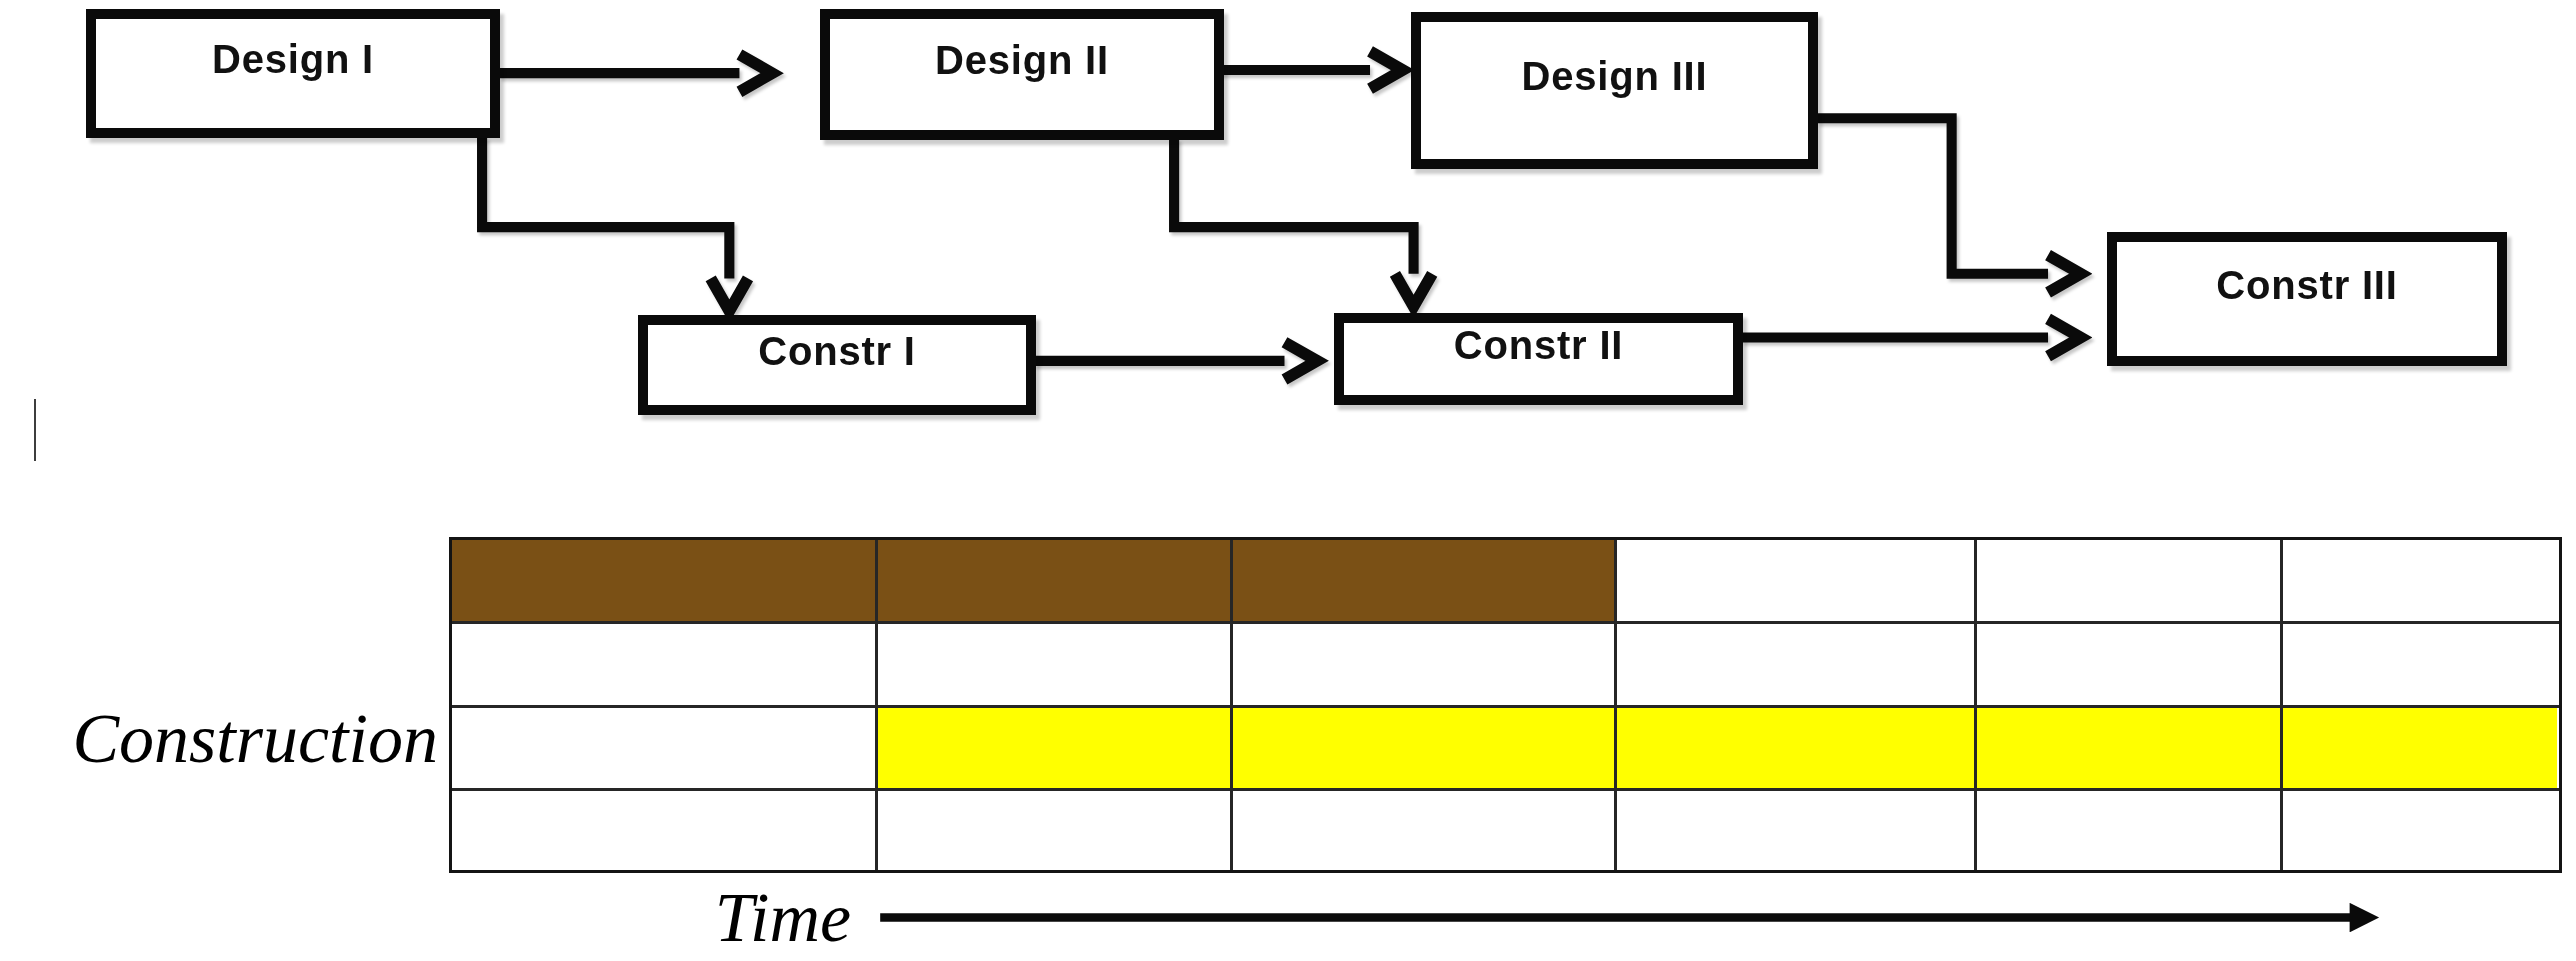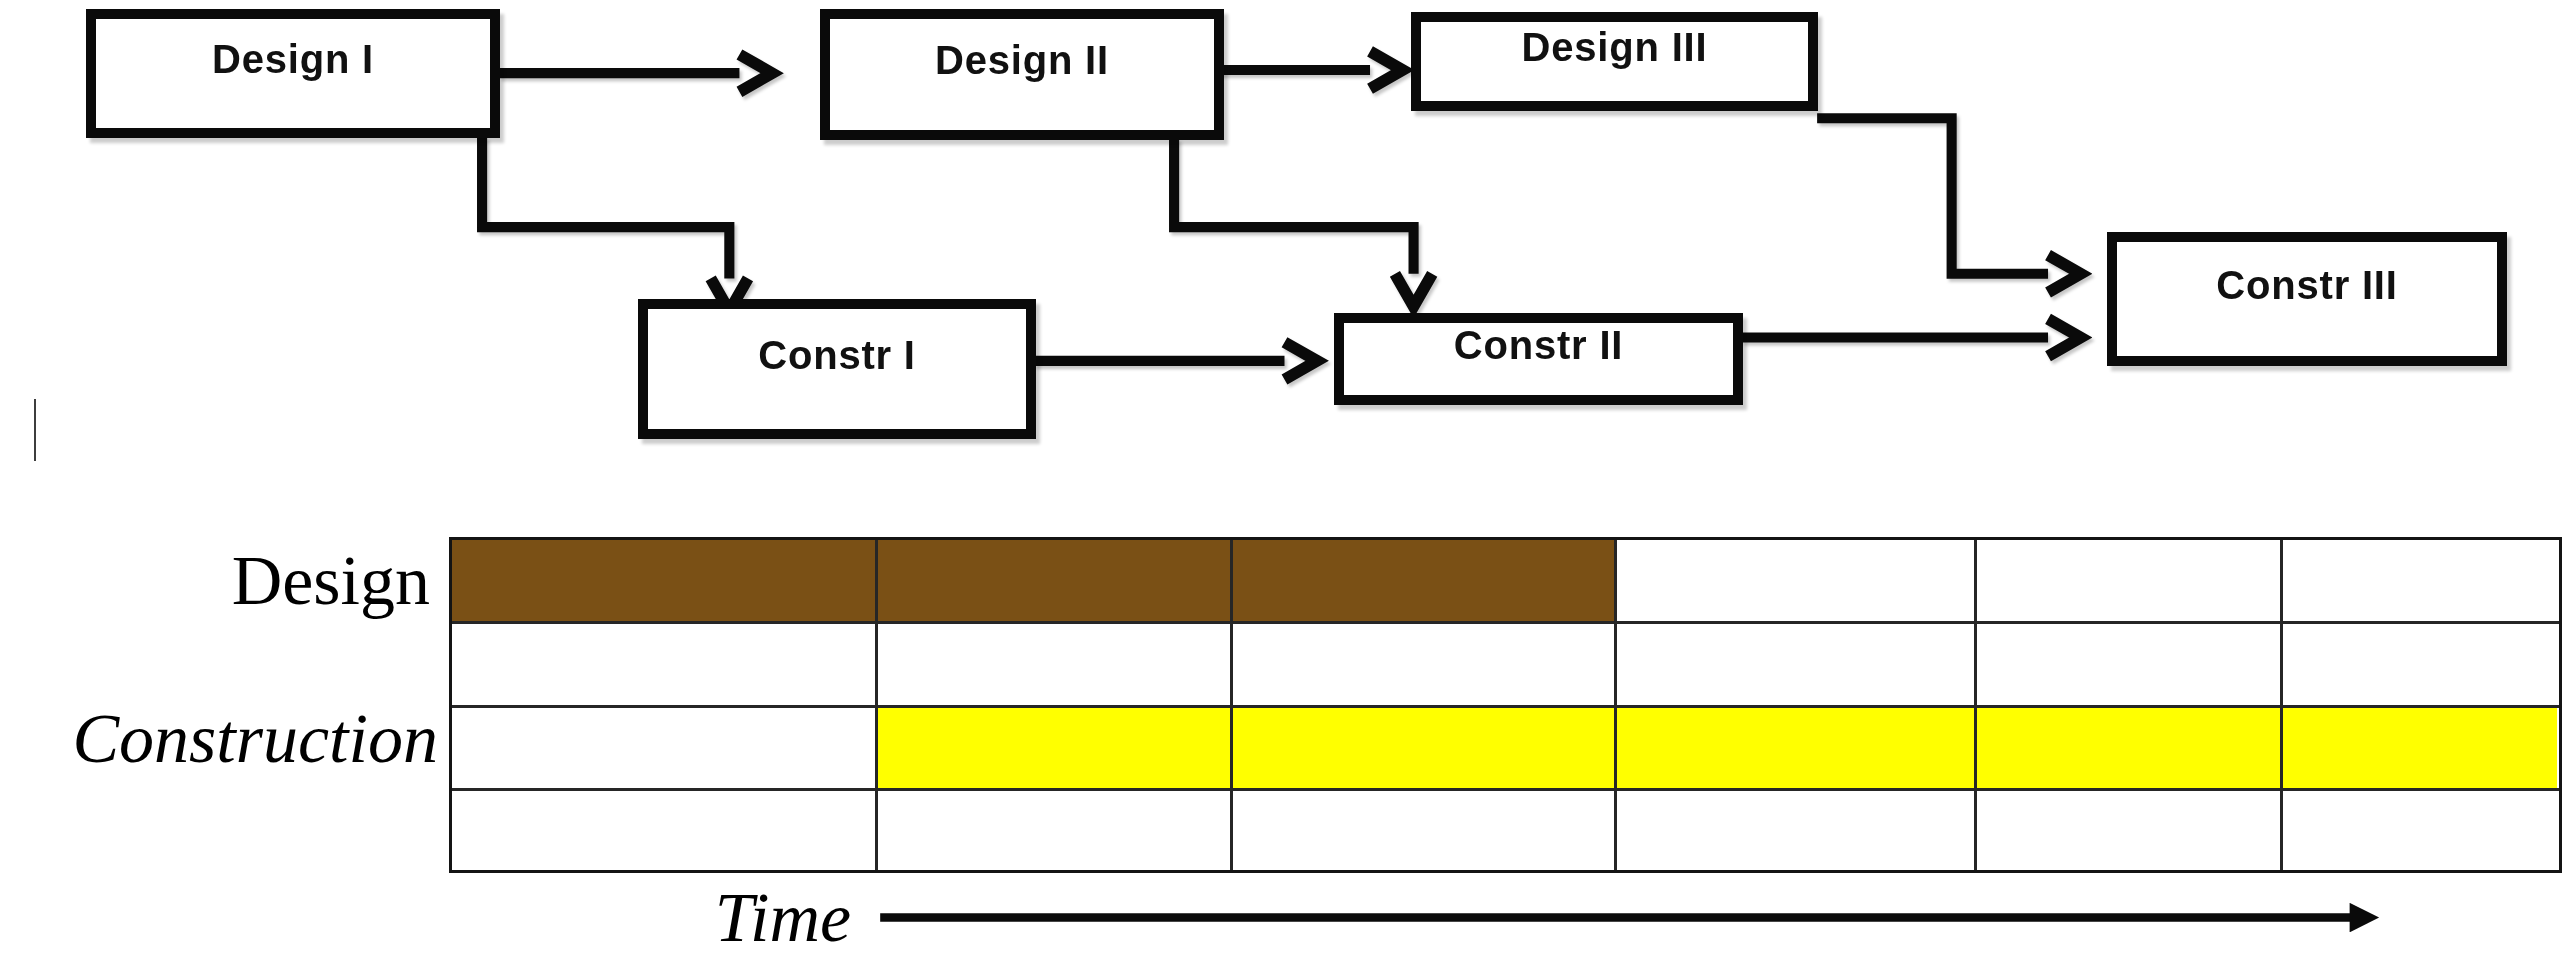--- a/index.html
+++ b/index.html
@@ -108,24 +108,24 @@
 
     <path class="time-axis-line" d="M1132,1180 H3025" marker-end="url(#tri)"></path>
   </svg>
 
   <div class="fbox" style="left:86px;top:9.3px;width:414px;height:129px;">
     <span>Design I</span>
   </div>
   <div class="fbox" style="left:778px;top:9.3px;width:404px;height:131px;margin-left:42px;">
     <span>Design II</span>
   </div>
-  <div class="fbox" style="left:1411px;top:12.4px;width:407px;height:99px;">
+  <div class="fbox" style="left:1411px;top:12.4px;width:407px;height:157px;">
     <span>Design III</span>
   </div>
-  <div class="fbox" style="left:638px;top:299px;width:398px;height:140px;">
+  <div class="fbox" style="left:638px;top:315px;width:398px;height:100px;">
     <span>Constr I</span>
   </div>
   <div class="fbox" style="left:1334px;top:313px;width:409px;height:92px;">
     <span>Constr II</span>
   </div>
   <div class="fbox" style="left:2088px;top:232px;width:400px;height:134px;margin-left:19px;">
     <span>Constr III</span>
   </div>
 
   <div class="gtable">
@@ -136,20 +136,19 @@
     <div class="grow-line" style="top:165px;"></div>
     <div class="grow-line" style="top:248px;"></div>
 
     <div class="gcol-line" style="left:423px;"></div>
     <div class="gcol-line" style="left:778px;"></div>
     <div class="gcol-line" style="left:1162px;"></div>
     <div class="gcol-line" style="left:1522px;"></div>
     <div class="gcol-line" style="left:1828px;"></div>
   </div>
 
-  <div class="serif-label design-label">Design</div>
   <div class="serif-label construction-label">Construction</div>
   <div class="serif-label time-label">Time</div>
 
   <div class="stray-mark"></div>
 
 </div>
 
 
 </body></html>

